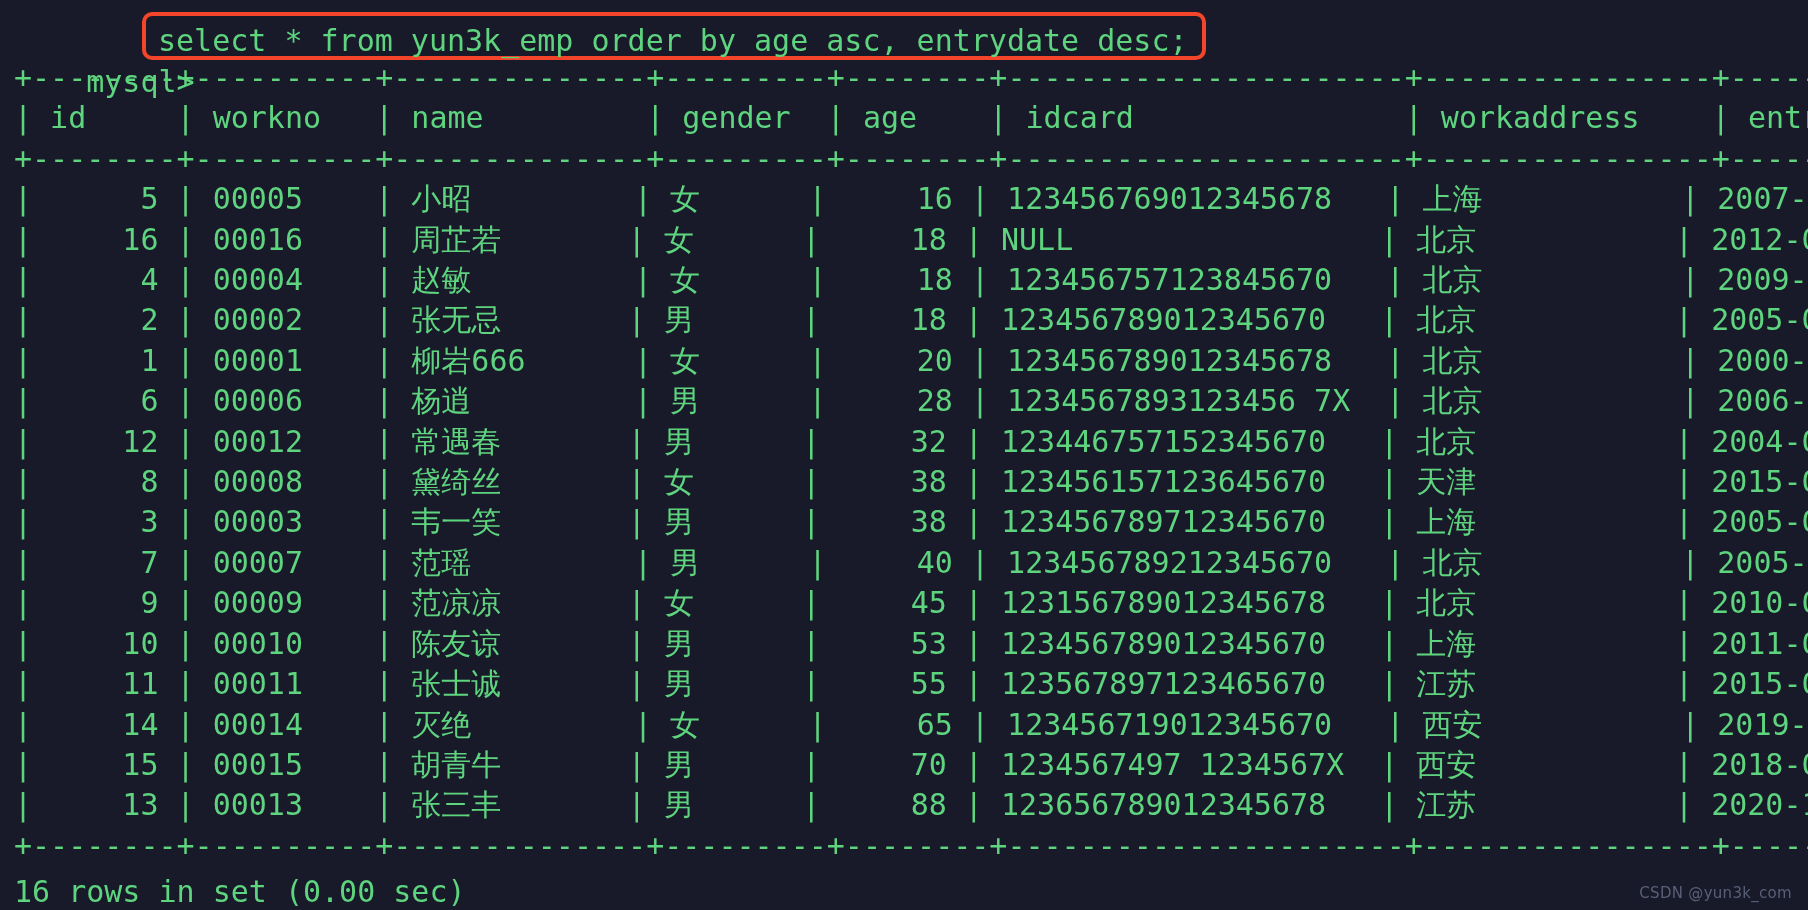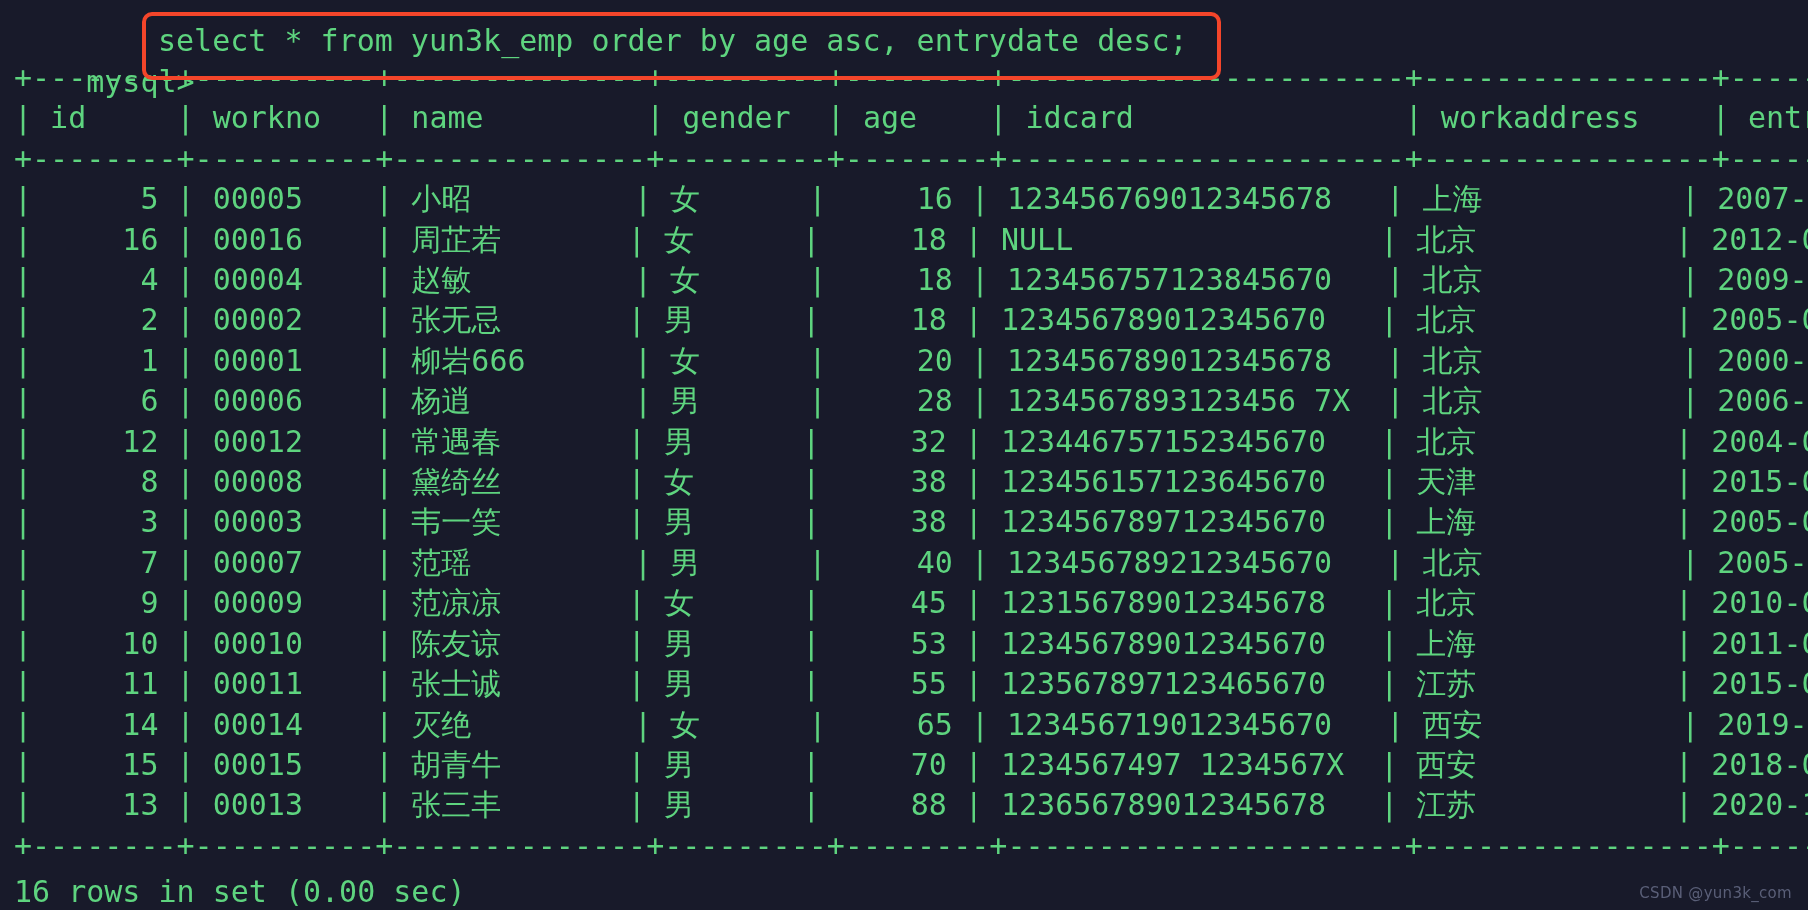--- a/index.html
+++ b/index.html
@@ -39,23 +39,23 @@
   }
   #prompt-label {
     color: #5ed47f;
   }
   #query-box {
     position: absolute;
     left: 128px;
     top: 2px;
     border: 4px solid #f4452a;
     border-radius: 10px;
-    padding: 3px 29px 5px 12px;
+    padding: 3px 14px 5px 12px;
     box-sizing: border-box;
-    height: 68px;
+    height: 48px;
     line-height: 44px;
     color: #5ed47f;
     white-space: pre;
     font-size: 30px;
   }
   #watermark {
     position: absolute;
     right: 16px;
     bottom: 8px;
     color: #5a5f78;

